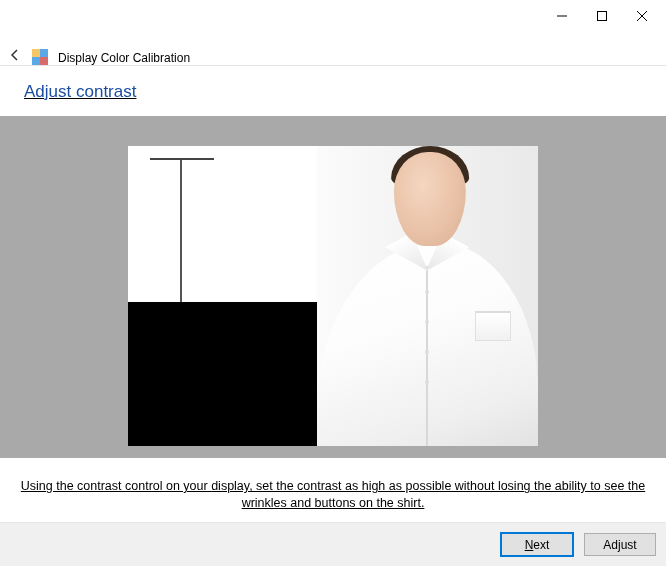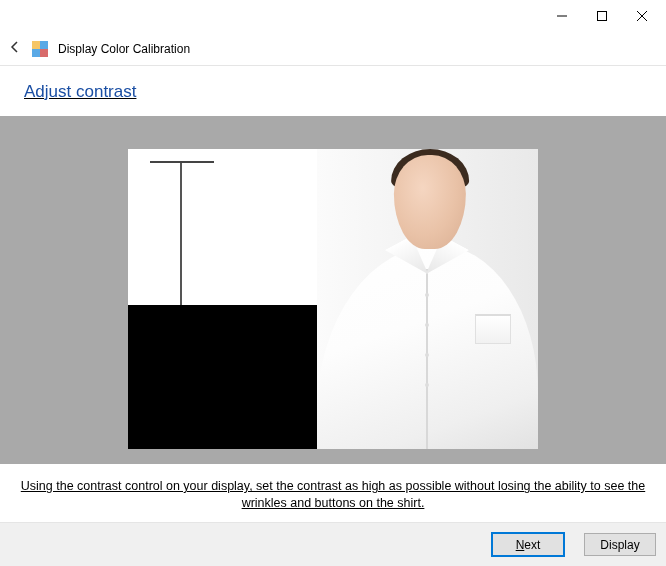--- a/index.html
+++ b/index.html
@@ -1,21 +1,21 @@
 <!DOCTYPE html>
 <html><head>
 <meta charset="utf-8">
 <style>
   * { box-sizing: border-box; margin: 0; padding: 0; }
   html, body { width: 666px; height: 566px; font-family: "Segoe UI", Tahoma, sans-serif; font-size: 12px; background: #fff; }
   .window { width: 666px; height: 566px; position: relative; display: flex; flex-direction: column; }
   .titlebar { height: 32px; display: flex; align-items: center; justify-content: flex-end; padding: 0 4px; }
   .tb-btn { width: 40px; height: 28px; display: flex; align-items: center; justify-content: center; }
   .tb-btn svg { width: 10px; height: 10px; stroke: #000; stroke-width: 1; fill: none; }
-  .header { height: 34px; display: flex; align-items: center; padding: 0 8px; border-bottom: 1px solid #e5e5e5; gap: 10px; }
+  .header { height: 34px; display: flex; align-items: flex-end; padding: 0 8px; border-bottom: 1px solid #e5e5e5; gap: 10px; }
   .back-icon svg { width: 14px; height: 14px; stroke: #333; stroke-width: 1.5; fill: none; }
   .app-icon { width: 16px; height: 16px; display: inline-block; }
   .app-title { font-size: 12px; color: #000; }
   .stage-title { padding: 16px 24px 14px 24px; color: #1a4ea3; font-size: 17px; font-weight: 400; }
   .content { flex: 1; background: #fff; display: flex; flex-direction: column; text-decoration: underline; }
   .gray-panel { background: #a9a9a9; flex: 1; position: relative; display: flex; align-items: center; justify-content: center; padding-top: 18px; }
   .sample { width: 410px; height: 300px; background: #f2f2f2; position: relative; overflow: hidden; display: flex; }
   .sample-left { width: 46%; height: 100%; background: #fff; position: relative; }
   .sample-left::after { content: ""; position: absolute; left: 0; right: 0; bottom: 0; height: 48%; background: #000; }
   .stand { position: absolute; top: 12px; left: 52px; width: 2px; height: 278px; background: #555; }
@@ -24,22 +24,22 @@
   .torso { position: absolute; left: 0; right: 0; bottom: 0; height: 68%; background: linear-gradient(160deg,#ffffff 0%, #fdfdfd 40%, #efefef 80%, #e2e2e2 100%); border-top-left-radius: 60% 90%; border-top-right-radius: 50% 80%; }
   .collar-l, .collar-r { position: absolute; top: 30%; width: 30px; height: 42px; background: linear-gradient(180deg,#fff,#e6e6e6); }
   .collar-l { left: 50%; transform: translateX(-105%) rotate(-28deg) skewX(8deg); clip-path: polygon(0 0,100% 0,70% 100%); }
   .collar-r { left: 50%; transform: translateX(5%) rotate(28deg) skewX(-8deg); clip-path: polygon(0 0,100% 0,30% 100%); }
   .placket { position: absolute; left: 50%; top: 40%; bottom: 0; width: 2px; background: #d8d8d8; transform: translateX(-50%); }
   .btn { position: absolute; left: 50%; width: 4px; height: 4px; background: #ddd; border-radius: 50%; transform: translateX(-50%); }
   .btn.b1{top:48%;} .btn.b2{top:58%;} .btn.b3{top:68%;} .btn.b4{top:78%;}
   .pocket { position: absolute; right: 12%; top: 55%; width: 36px; height: 30px; border: 1px solid #e0e0e0; border-top: 2px solid #dcdcdc; background: linear-gradient(180deg,#fff,#f1f1f1); }
   .head { position: absolute; top: 2%; left: 50%; transform: translateX(-46%); width: 72px; height: 94px; background: radial-gradient(ellipse at 40% 35%, #f5d6c1 0%, #e9c2a7 55%, #d9ae92 100%); border-radius: 48% 48% 44% 44% / 42% 42% 60% 60%; }
   .hair { position: absolute; top: 0%; left: 50%; transform: translateX(-46%); width: 78px; height: 40px; background: #3b2b1f; border-radius: 50% 50% 20% 20% / 80% 80% 20% 20%; }
-  .instruction { text-align: center; font-size: 12.5px; color: #000; padding: 14px 4px 10px 4px; line-height: 1.35; background: #fff; }
-  .buttonbar { height: 44px; background: #f0f0f0; display: flex; align-items: center; justify-content: flex-end; padding: 12px 10px; gap: 20px; border-top: 1px solid #e5e5e5; }
+  .instruction { text-align: center; font-size: 12.5px; color: #000; padding: 20px 4px 10px 4px; line-height: 1.35; background: #fff; }
+  .buttonbar { height: 44px; background: #f0f0f0; display: flex; align-items: center; justify-content: flex-end; padding: 12px 10px; gap: 11px; border-top: 1px solid #e5e5e5; }
   .btn-win { min-width: 72px; height: 23px; background: #e1e1e1; border: 1px solid #adadad; font-size: 12px; padding: 0 10px; }
   .btn-win.primary { background: #e1e1e1; border: 1px solid #0078d7; outline: 1px solid #0078d7; }
   .btn-win .ul { text-decoration: underline; }
 </style>
 </head>
 <body>
 
 <div class="window">
 
   <div class="titlebar">
@@ -99,16 +99,16 @@
           <div class="head"></div>
         </div>
       </div>
     </div>
 
     <div class="instruction">Using the contrast control on your display, set the contrast as high as possible without losing the ability to see the wrinkles and buttons on the shirt.</div>
   </div>
 
   <div class="buttonbar">
     <button class="btn-win primary"><span class="ul">N</span><span>ext</span></button>
-    <button class="btn-win">Display</button>
+    <button class="btn-win">Adjust</button>
   </div>
 
 </div>
 
 </body></html>

